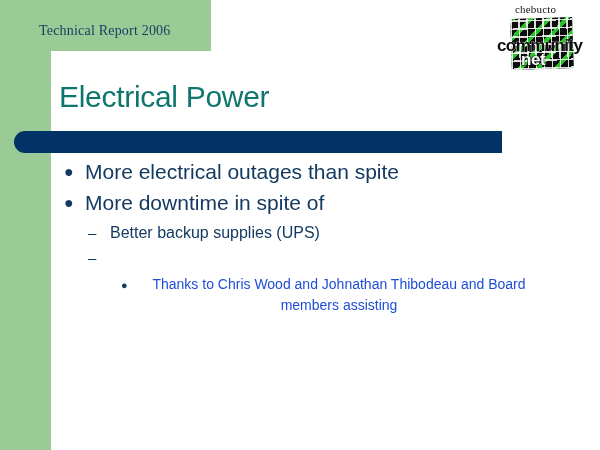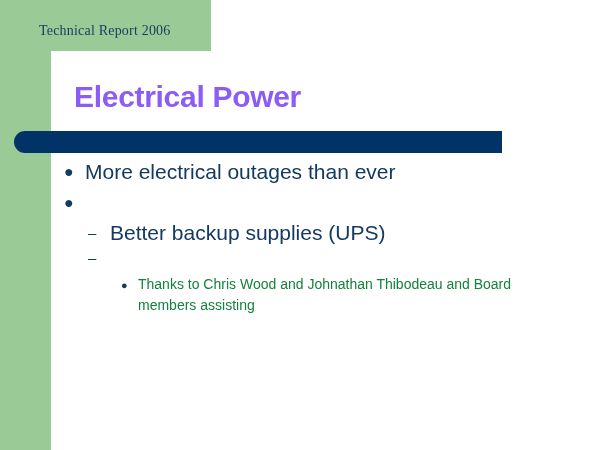--- a/index.html
+++ b/index.html
@@ -118,25 +118,24 @@
     -webkit-text-stroke: 1.2px #0b0b0b;
     paint-order: stroke fill;
   }
 
   
   .slide-title {
     position: absolute;
     left: 59px;
     top: 80px;
     font-size: 30px;
-    font-weight: bold;
-    color: #8b5cf6;
+    font-weight: normal;
+    color: #0f766e;
     letter-spacing: -0.3px;
     white-space: nowrap;
-    margin-left: 15px;
   }
   .title-rule {
     position: absolute;
     left: 14px;
     top: 131px;
     width: 488px;
     height: 22px;
     background: #013366;
     border-top-left-radius: 11px;
     border-bottom-left-radius: 11px;
@@ -184,67 +183,75 @@
     min-height: 25px;
   }
   .lvl2 .marker {
     left: 88px;
     top: 2px;
     font-size: 15px;
     line-height: 22px;
   }
   .lvl2 .text {
     margin-left: 110px;
-    font-size: 21px;
+    font-size: 16px;
     line-height: 25px;
     color: #143a61;
   }
 
   
   .lvl3 {
     margin-top: 4px;
   }
   .lvl3 .marker {
     left: 121px;
     top: 1px;
     font-size: 11px;
     line-height: 20px;
   }
   .lvl3 .text {
     margin-left: 138px;
     margin-right: 60px;
     font-size: 14px;
     line-height: 21px;
-    color: #15803d;
+    color: #1d4ed8;
+    text-align: center;
   }
 </style>
 </head>
 <body>
 
 <div class="slide">
 
   <div class="green-sidebar"></div>
   <div class="green-header-band"></div>
   <div class="white-panel"></div>
 
   <div class="report-label">Technical Report 2006</div>
 
+  <div class="logo">
+    <div class="logo-grid"></div>
+    <div class="logo-word-chebucto">chebucto</div>
+    <div class="logo-word-community">community</div>
+    <div class="logo-word-net">net</div>
+  </div>
 
   <div class="slide-title">Electrical Power</div>
   <div class="title-rule"></div>
 
   <div class="body-list">
 
     <div class="bullet-row lvl1">
       <span class="marker">●</span>
-      <span class="text">More electrical outages than ever</span>
+      <span class="text">More electrical outages than spite</span>
     </div>
 
     <div class="bullet-row lvl1">
       <span class="marker">●</span>
+      <span class="text">More downtime in spite of</span>
     </div>
 
     <div class="bullet-row lvl2">
       <span class="marker">–</span>
       <span class="text">Better backup supplies (UPS)</span>
     </div>
 
     <div class="bullet-row lvl2">
       <span class="marker">–</span>
     </div>

